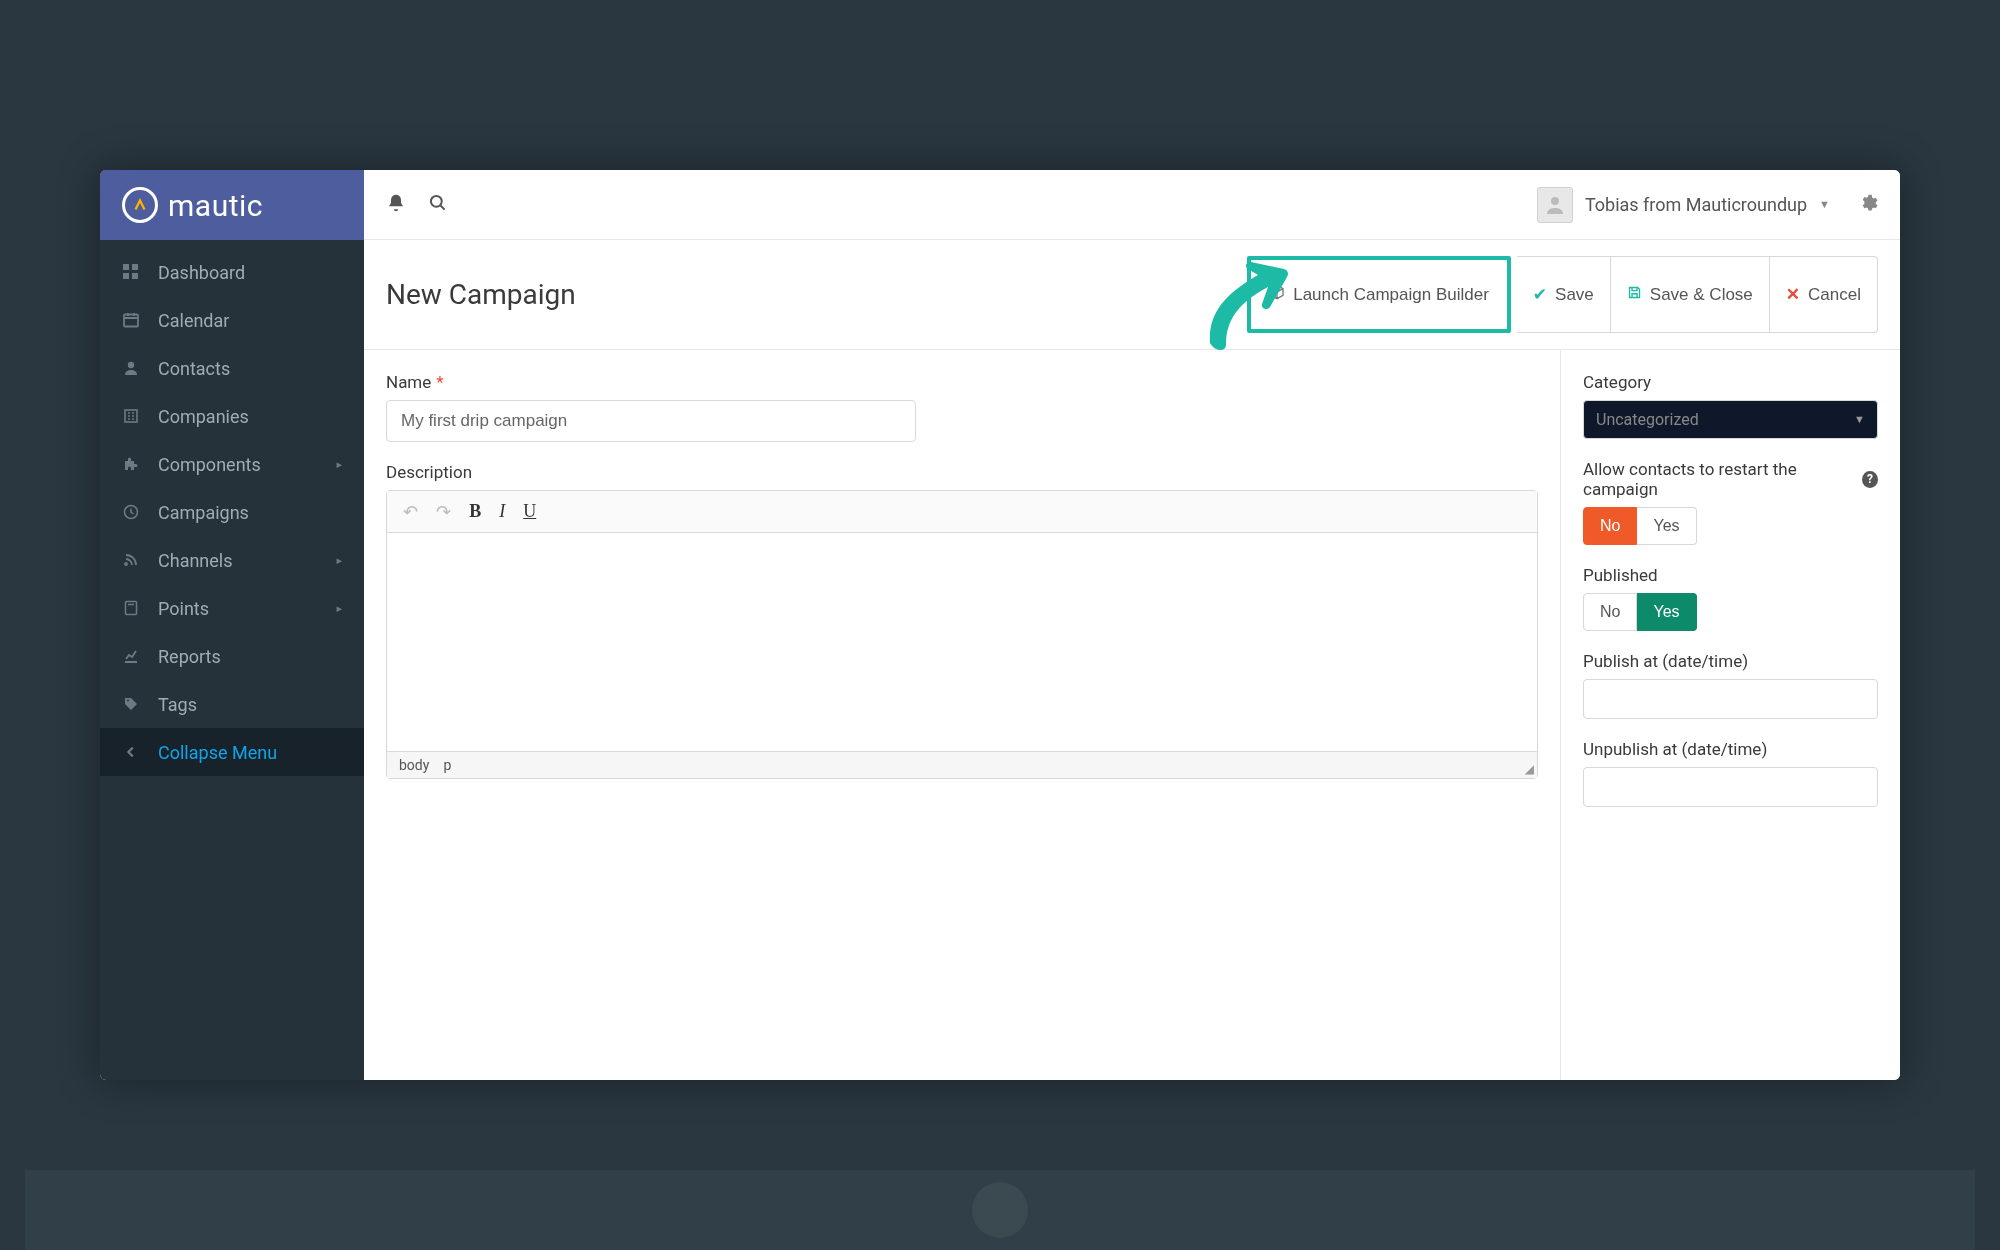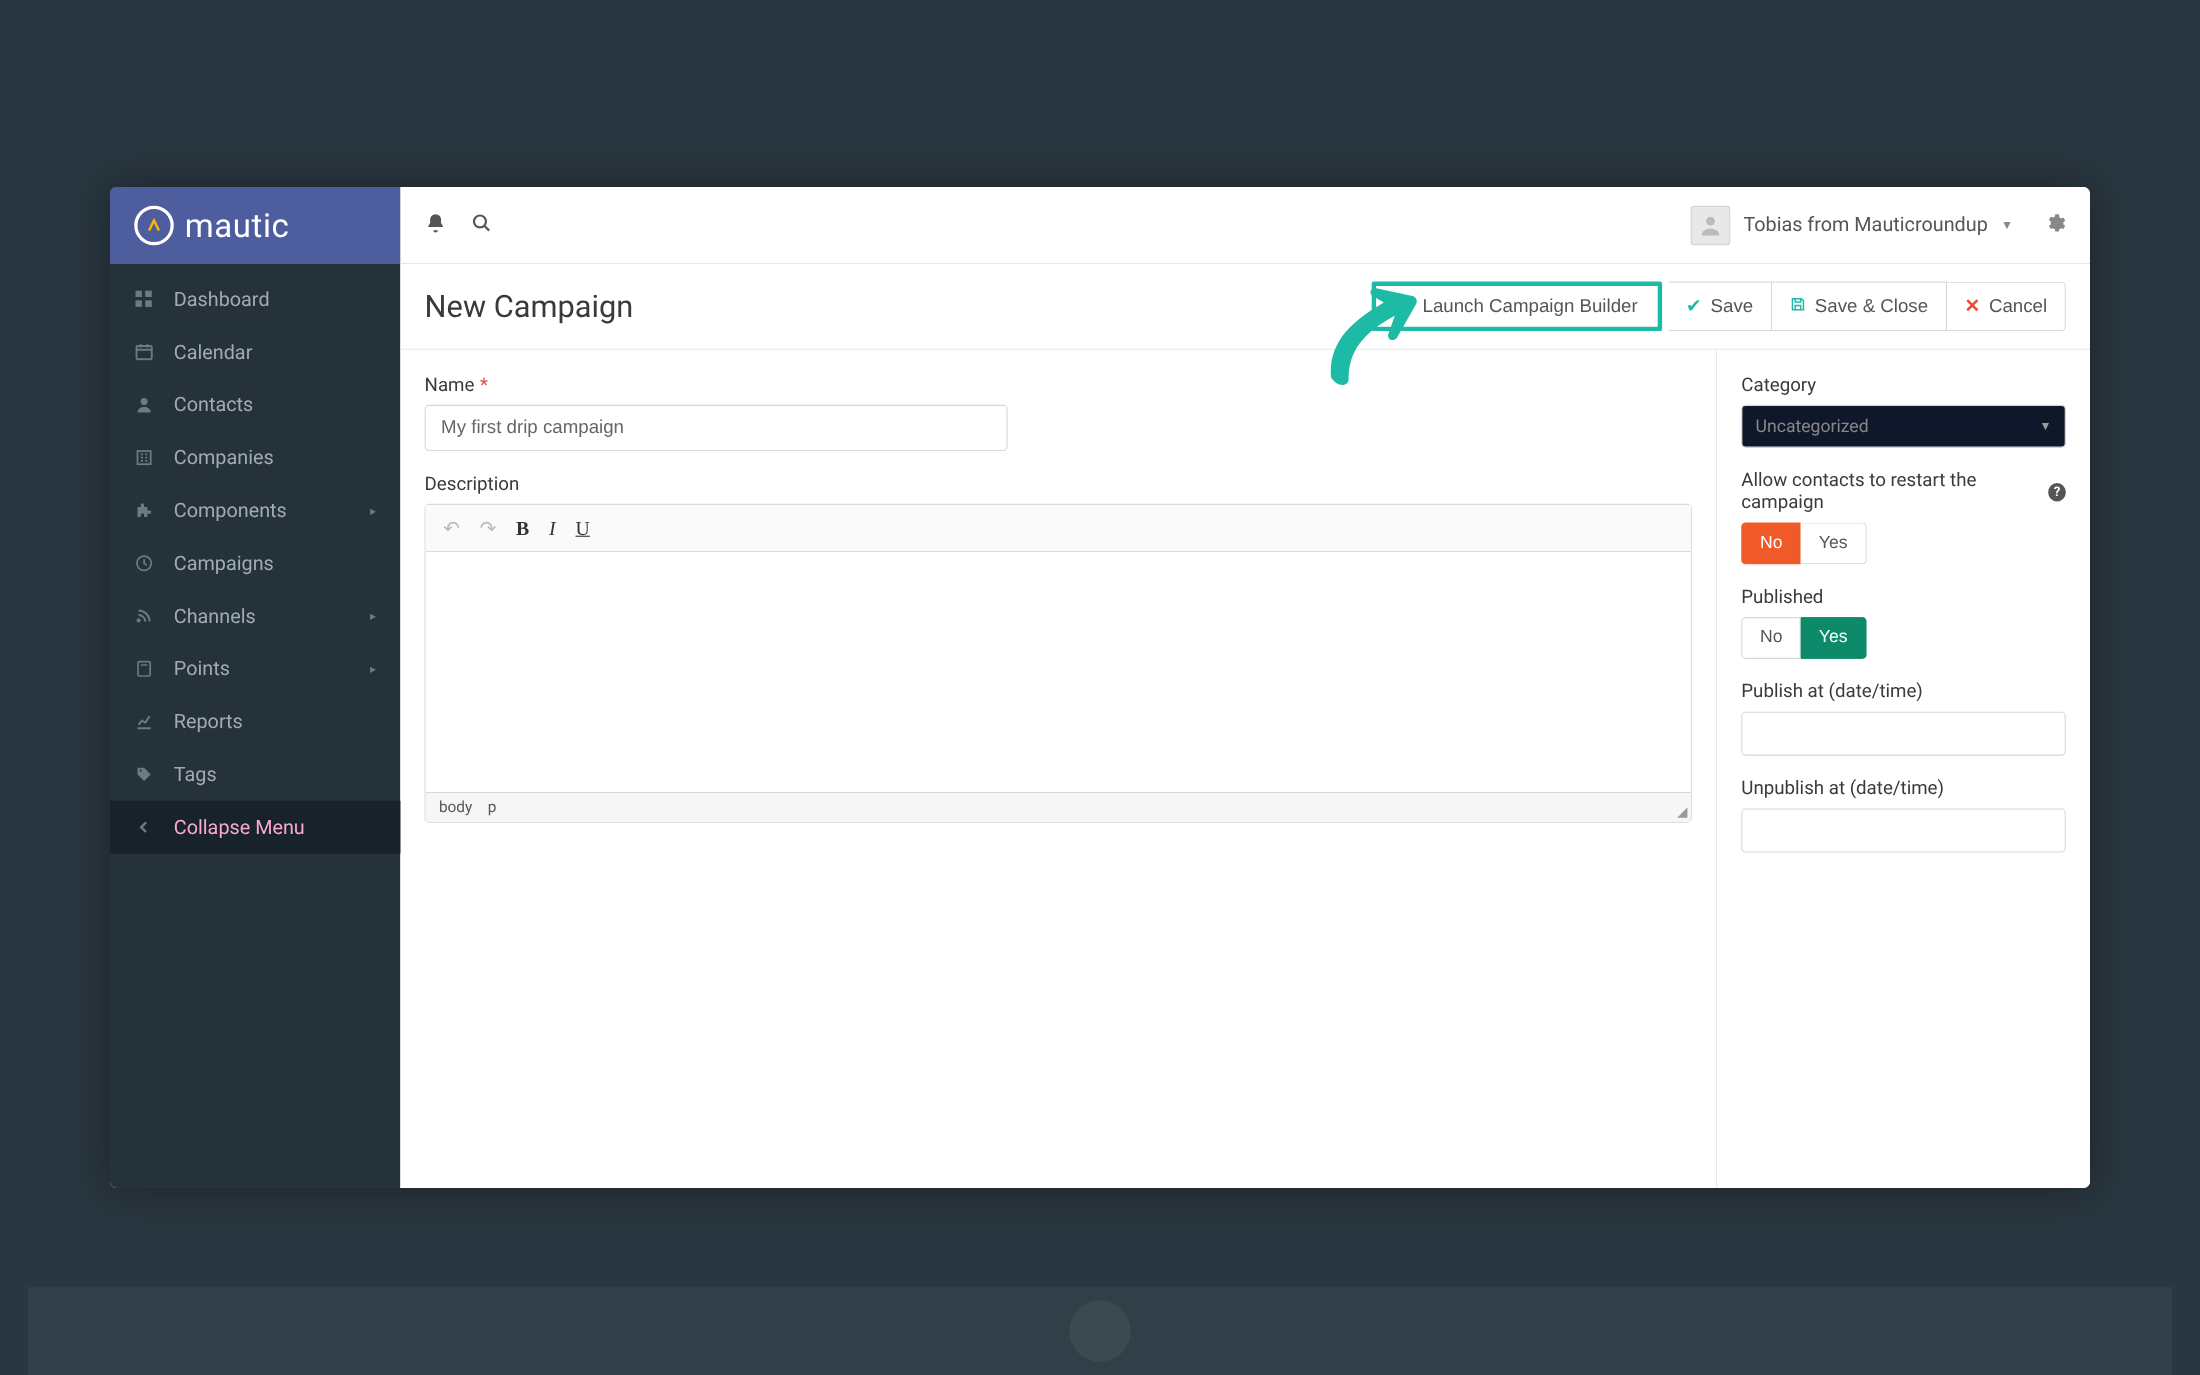--- a/index.html
+++ b/index.html
@@ -77,21 +77,21 @@
   display: flex;
   align-items: center;
   height: 48px;
   padding: 0 22px;
   color: #a0acb5;
   font-size: 18px;
   gap: 18px;
   cursor: pointer;
   position: relative;
 }
-.nav-item.collapse-item { background: #18222a; color: #f9a8d4; }
+.nav-item.collapse-item { background: #18222a; color: #0ea5e9; }
 .nav-icon {
   width: 18px;
   height: 18px;
   display: flex;
   align-items: center;
   justify-content: center;
   color: #6b7a84;
 }
 .nav-chevron {
   margin-left: auto;
@@ -164,21 +164,21 @@
   display: flex;
   align-items: center;
   gap: 8px;
 }
 .btn + .btn { border-left: none; }
 .btn:first-child { border-radius: 4px 0 0 4px; }
 .btn:last-child { border-radius: 0 4px 4px 0; }
 .btn-highlight {
   border: 4px solid #1dbaa5 !important;
   border-radius: 2px !important;
-  padding: 8px 18px;
+  padding: 24px 18px;
   margin-right: 6px;
 }
 .icon-check { color: #1dbaa5; }
 .icon-save { color: #1dbaa5; }
 .icon-cancel { color: #e74c3c; font-weight: bold; }
 .icon-cube { color: #777; }
 
 .content {
   flex: 1;
   display: flex;

